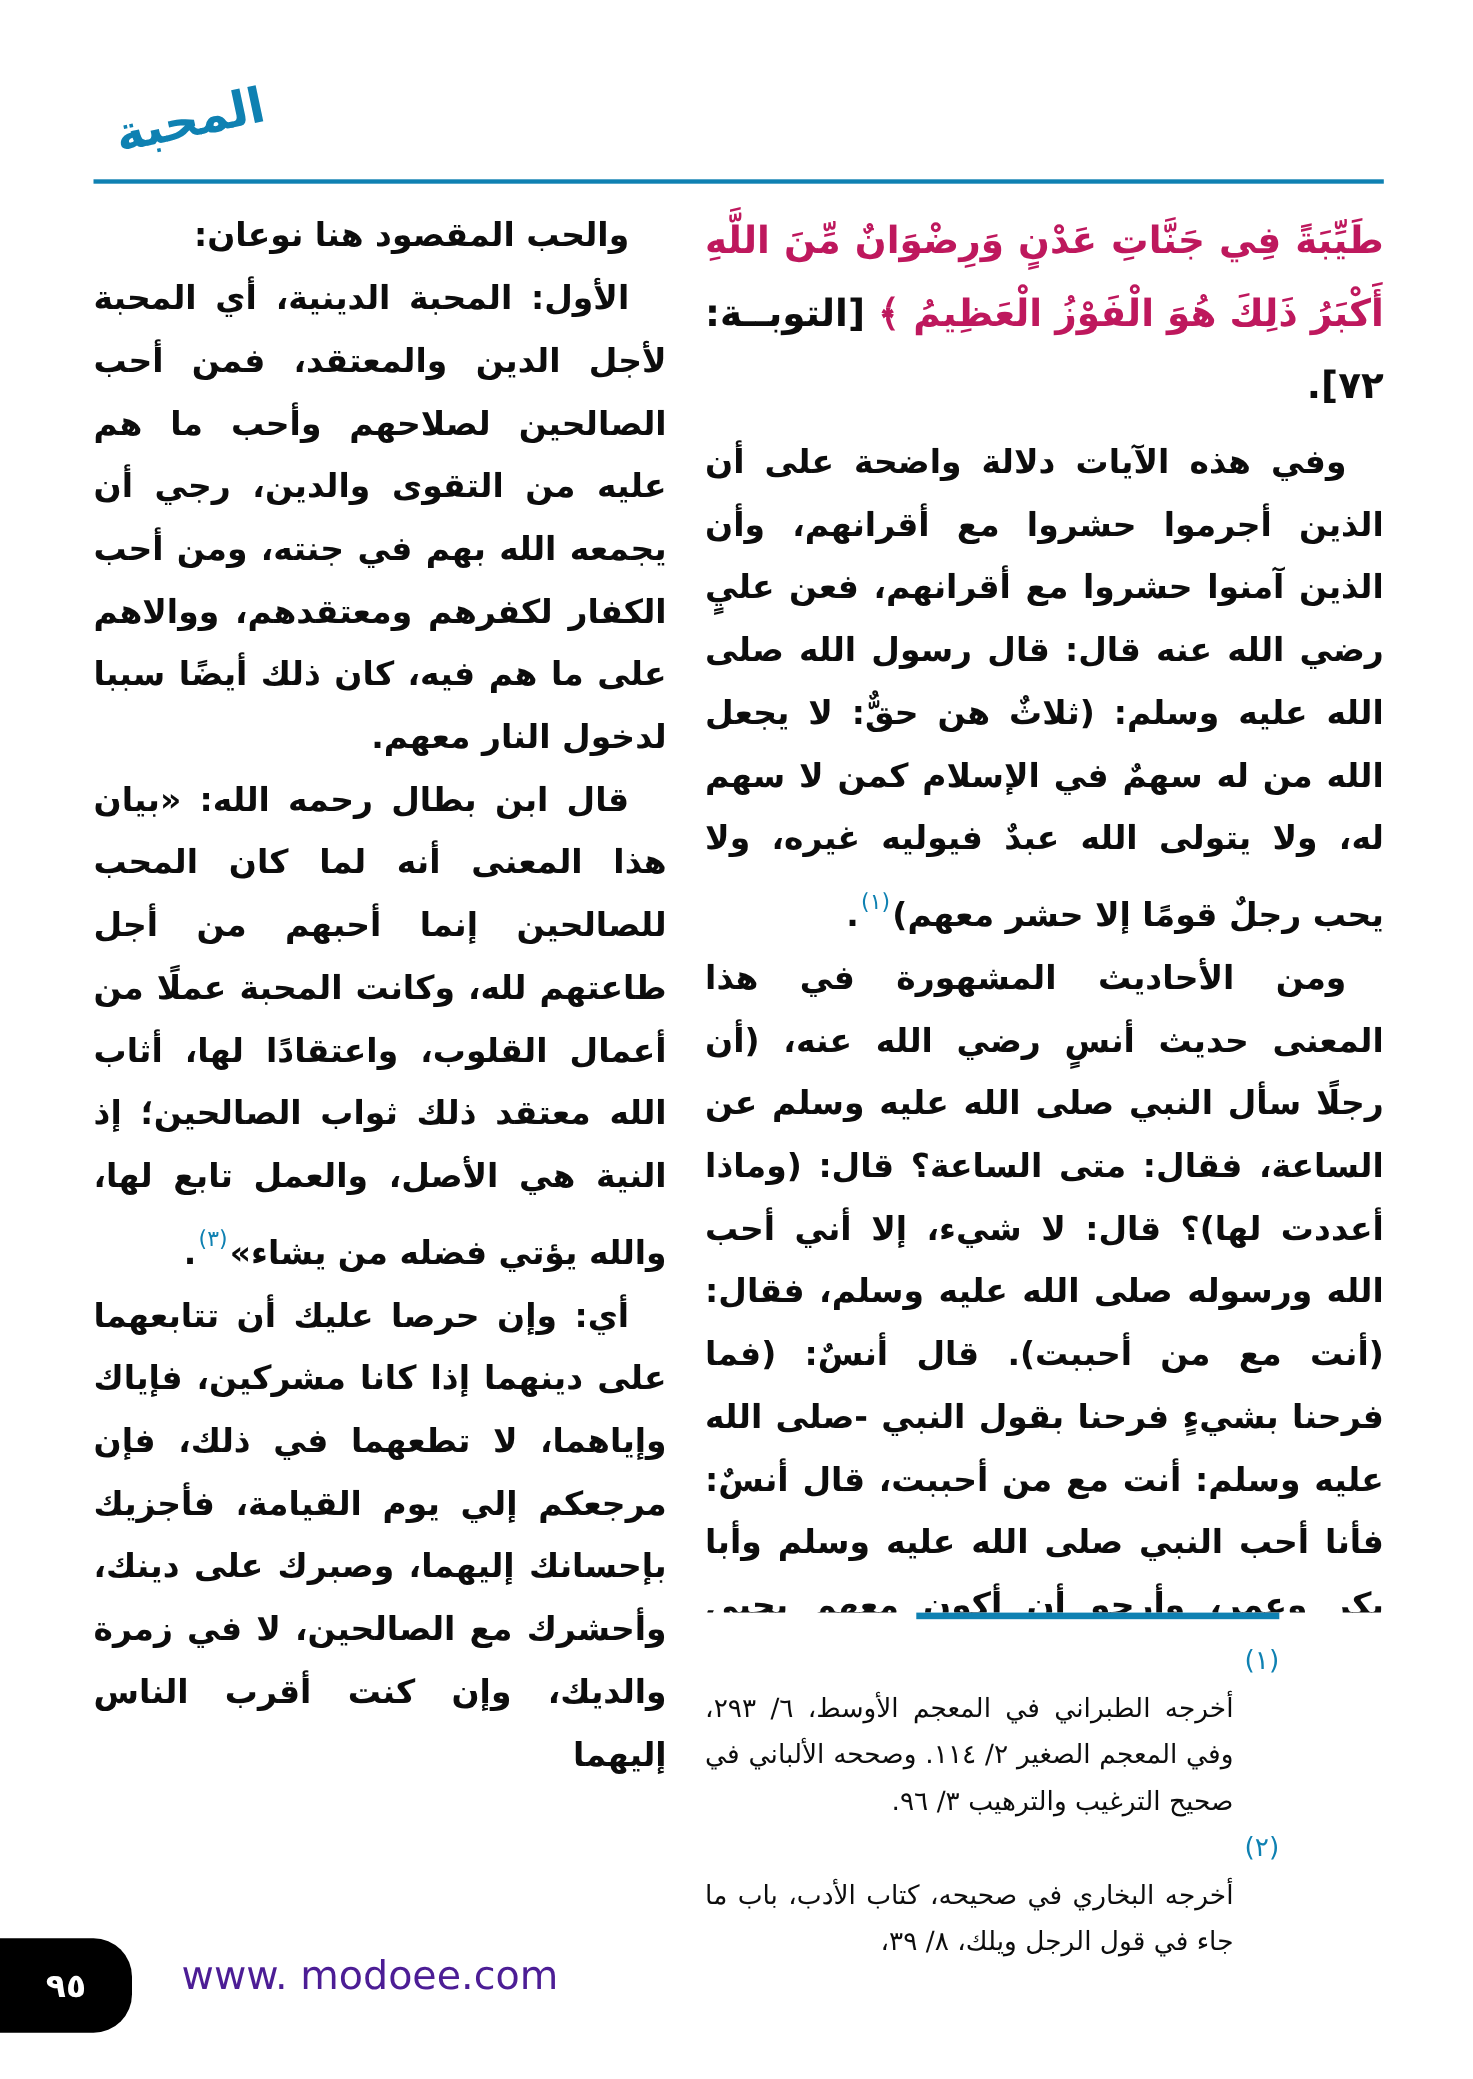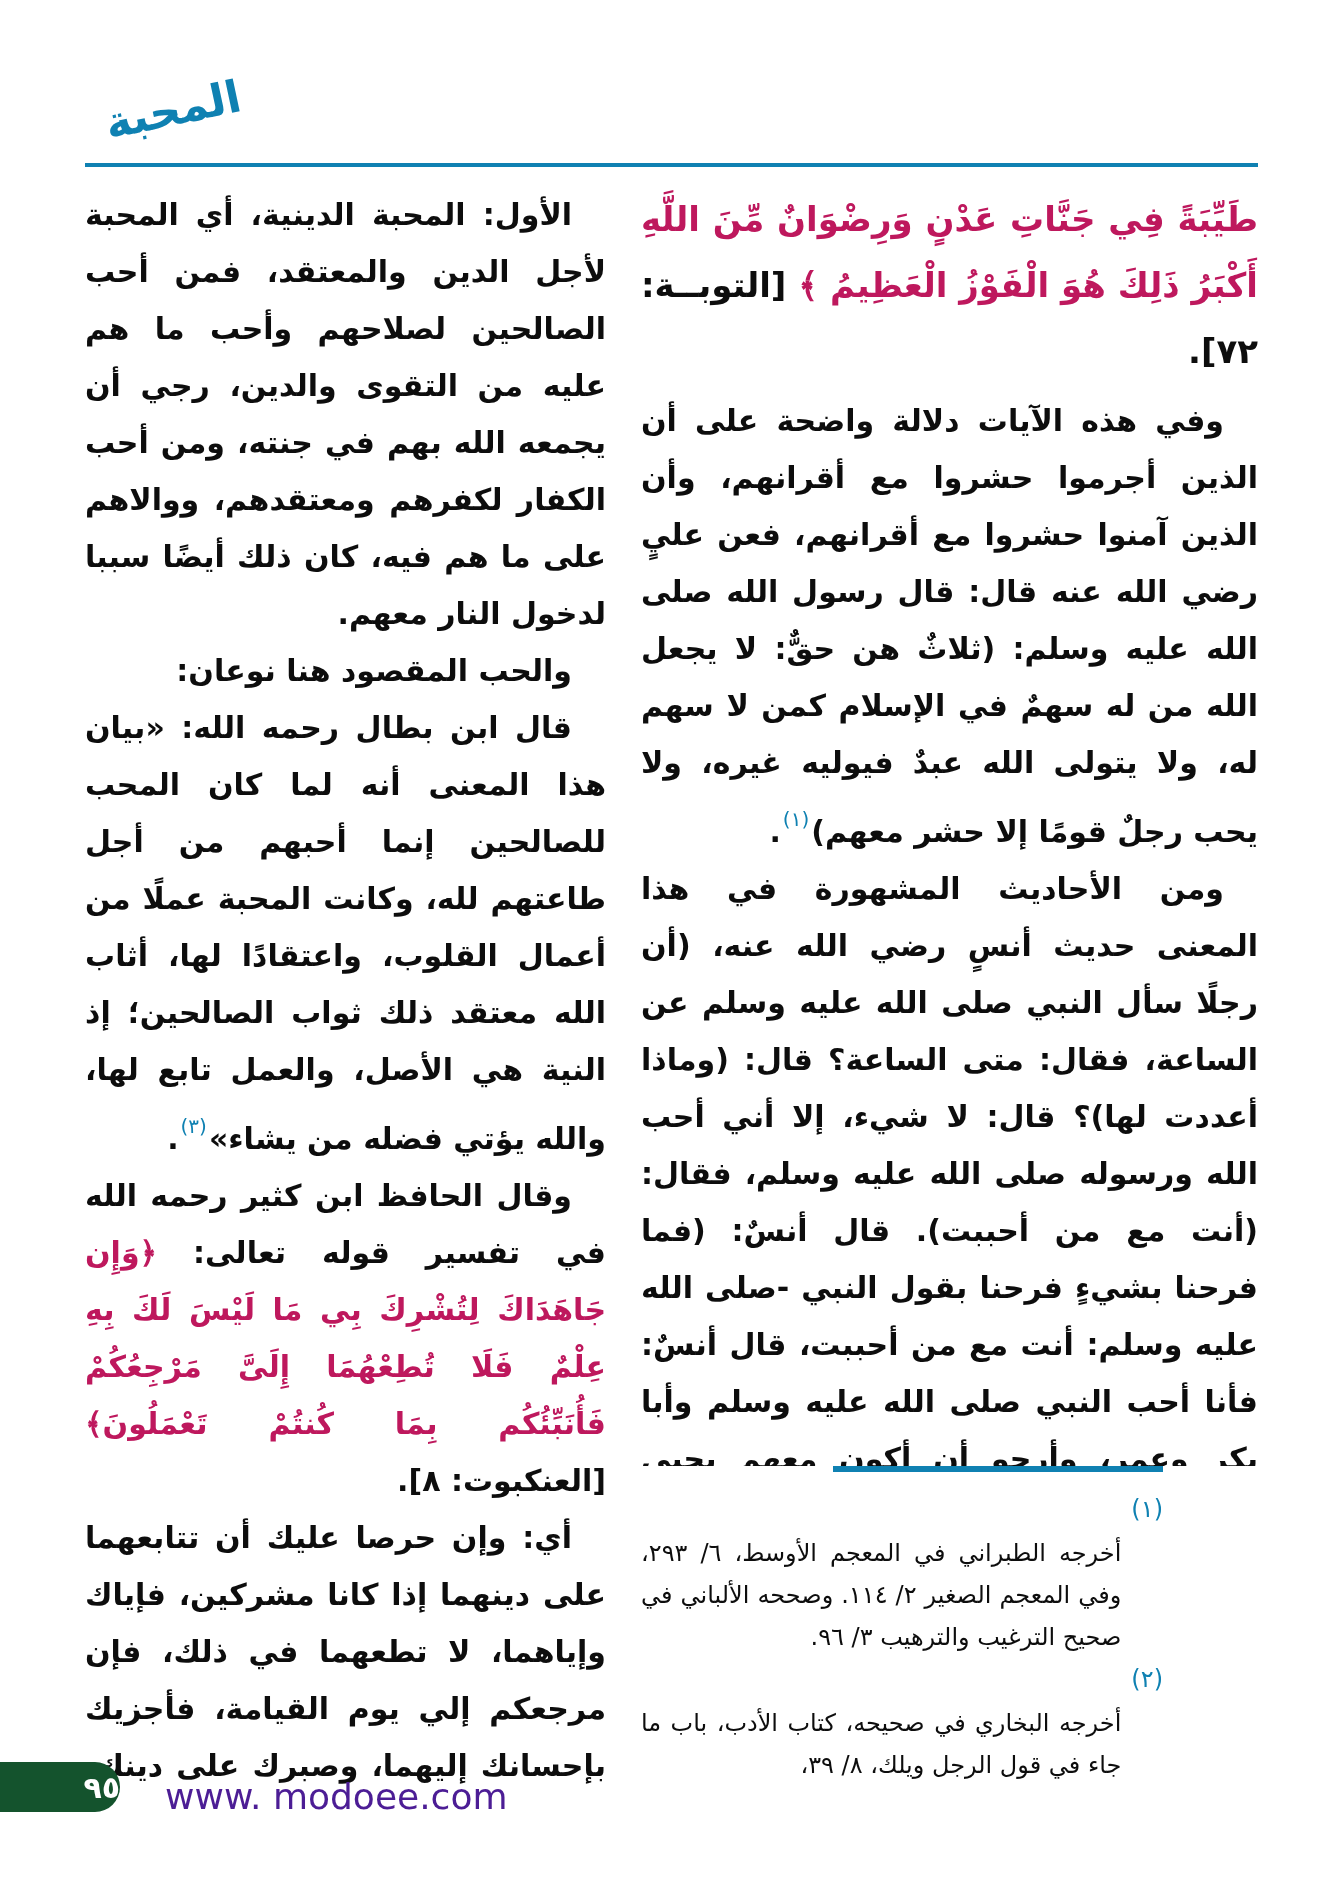--- a/index.html
+++ b/index.html
@@ -60,24 +60,24 @@
   .fn-item{display:flex;gap:10px;}
   .fn-item .fn-text{flex:1;text-align:justify;margin-top:44px;}
   .fn-item .fn-no{color:#0f81b2;white-space:nowrap;}
   .fn-cont{padding-right:130px;text-align:right;}
   .fn-item-left{display:flex;gap:10px;}
   .fn-item-left .fn-text{flex:1;text-align:justify;order:1;}
   .fn-item-left .fn-no{color:#0f81b2;white-space:nowrap;order:2;}
   
   .page-pill{
     position:absolute;left:0;top:1762px;
-    width:120px;height:50px;
-    background:#14532d;
+    width:120px;height:86px;
+    background:#000000;
     border-radius:0 35px 35px 0;
-    display:flex;align-items:center;justify-content:flex-start;
+    display:flex;align-items:center;justify-content:center;
   }
   .page-pill span{color:#ffffff;font-size:30px;font-weight:bold;}
   .site{
     position:absolute;left:165px;top:1776px;
     color:#4c1d95;font-size:36px;
     direction:ltr;
   }
 </style>
 </head>
 <body>
@@ -103,24 +103,23 @@
         </div>
         <div class="fn-item">
           <span class="fn-no">(٢)</span>
           <span class="fn-text">أخرجه البخاري في صحيحه، كتاب الأدب، باب ما جاء في قول الرجل ويلك، ٨/ ٣٩،</span>
         </div>
       </div>
     </div>
 
     <div class="col col-left">
       <div class="main">
+        <p class="body-text"><span>والحب المقصود هنا نوعان:</span></p>
         <p class="body-text"><b class="lead">الأول: </b><span>المحبة الدينية، أي المحبة لأجل الدين والمعتقد، فمن أحب الصالحين لصلاحهم وأحب ما هم عليه من التقوى والدين، رجي أن يجمعه الله بهم في جنته، ومن أحب الكفار لكفرهم ومعتقدهم، ووالاهم على ما هم فيه، كان ذلك أيضًا سببا لدخول النار معهم.</span></p>
-        <p class="body-text"><span>والحب المقصود هنا نوعان:</span></p>
         <p class="body-text"><span>قال ابن بطال رحمه الله: «بيان هذا المعنى أنه لما كان المحب للصالحين إنما أحبهم من أجل طاعتهم لله، وكانت المحبة عملًا من أعمال القلوب، واعتقادًا لها، أثاب الله معتقد ذلك ثواب الصالحين؛ إذ النية هي الأصل، والعمل تابع لها، والله يؤتي فضله من يشاء»</span><sup class="fnm">(٣)</sup><span>.</span></p>
-        <p class="body-text"><span>وقال الحافظ ابن كثير رحمه الله في تفسير قوله تعالى: </span><span class="quran-inline">﴿وَإِن جَاهَدَاكَ لِتُشْرِكَ بِي مَا لَيْسَ لَكَ بِهِ عِلْمٌ فَلَا تُطِعْهُمَا إِلَىَّ مَرْجِعُكُمْ فَأُنَبِّئُكُم بِمَا كُنتُمْ تَعْمَلُونَ﴾</span><span class="verse-ref"> [العنكبوت: ٨].</span></p>
         <p class="body-text"><span>أي: وإن حرصا عليك أن تتابعهما على دينهما إذا كانا مشركين، فإياك وإياهما، لا تطعهما في ذلك، فإن مرجعكم إلي يوم القيامة، فأجزيك بإحسانك إليهما، وصبرك على دينك، وأحشرك مع الصالحين، لا في زمرة والديك، وإن كنت أقرب الناس إليهما</span></p>
       </div>
     </div>
 
   </div>
 
   <div class="page-pill">
     <span>٩٥</span>
   </div>
   <div class="site">www. modoee.com</div>

